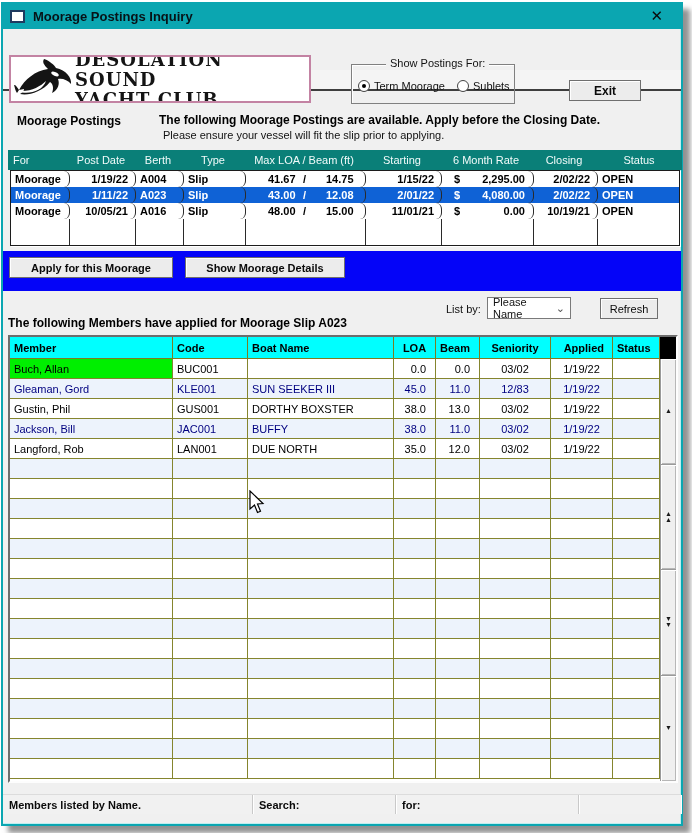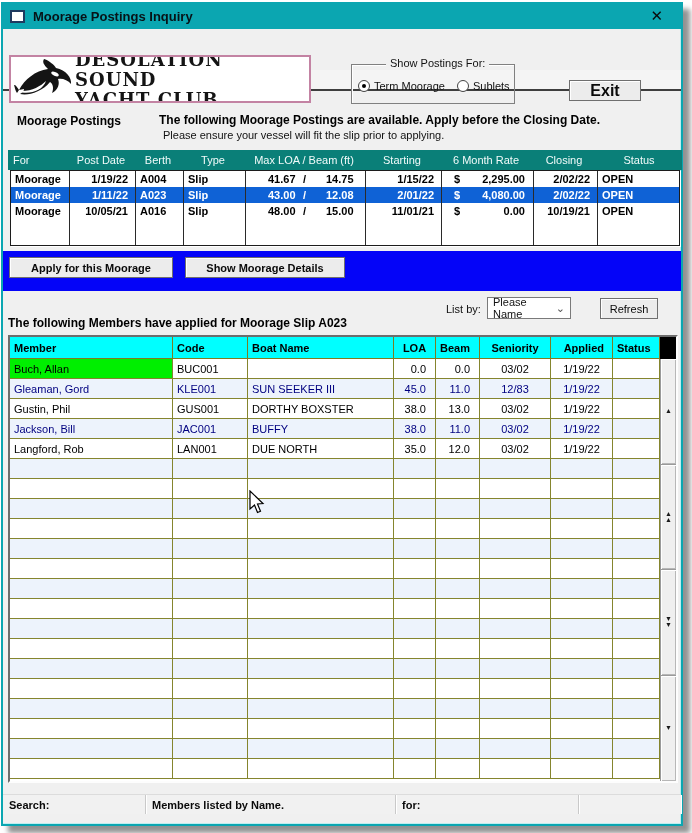--- a/index.html
+++ b/index.html
@@ -28,36 +28,36 @@
 
   
   .groupbox { position:absolute; left:348px; top:60px; width:164px; height:40px; border:1px solid #808080; box-shadow:1px 1px 0 #ffffff inset; }
   .group-legend { position:absolute; left:34px; top:-8px; background:#f0f0f0; padding:0 4px; font-size:11px; color:#111; }
   .radio-row { display:flex; align-items:center; height:100%; padding:4px 4px 0 6px; gap:12px; }
   .radio-opt { display:flex; align-items:center; gap:4px; font-size:11px; color:#111; white-space:nowrap; }
   .radio-circ { width:12px; height:12px; border-radius:50%; border:1px solid #444; background:#fff; position:relative; flex:0 0 auto; }
   .radio-opt.on .radio-circ::after { content:""; position:absolute; left:3px; top:3px; width:4px; height:4px; border-radius:50%; background:#000; }
 
   .btn { background:#ececec; border:1px solid #6f6f6f; box-shadow:inset 1px 1px 0 #ffffff; font-size:11px; font-weight:bold; color:#0a0a0a; display:flex; align-items:center; justify-content:center; }
-  .exit-btn { position:absolute; left:566px; top:76px; width:72px; height:21px; font-size:16px; }
+  .exit-btn { position:absolute; left:566px; top:76px; width:72px; height:21px; font-size:12px; }
 
   
   .lbl-moorage { position:absolute; left:14px; top:110px; font-size:12px; font-weight:bold; color:#000; }
   .lbl-line1 { position:absolute; left:156px; top:109px; font-size:12px; font-weight:bold; color:#000; }
   .lbl-line2 { position:absolute; left:160px; top:125px; font-size:11px; color:#111; }
 
   
   .pheader { position:absolute; left:5px; top:146px; width:674px; height:20px; background:#0a7f78; display:grid;
     grid-template-columns:60px 66px 48px 62px 120px 76px 92px 64px 1fr; align-items:center; }
   .pheader .h { font-size:11px; color:#f2fbfa; text-align:center; white-space:nowrap; overflow:hidden; }
   .pheader .h.left { text-align:left; padding-left:5px; }
   .pbody { position:absolute; left:7px; top:166px; width:670px; height:76px; background:#ffffff; border:1px solid #1c1c1c; box-shadow:1px 1px 0 #fff; overflow:hidden; }
   .prow { display:grid; grid-template-columns:59px 66px 48px 62px 120px 76px 92px 64px 1fr; height:16px; align-items:center; font-size:11px; font-weight:bold; color:#000; }
   .prow.sel { background:#0f62d6; color:#ffffff; }
-  .prow .c { height:100%; display:flex; align-items:center; border-right:1px solid #2a2a2a; overflow:hidden; white-space:nowrap; }
+  .prow .c { height:100%; display:flex; align-items:center; border-right:1px solid #2a2a2a; overflow:hidden; white-space:nowrap;border-radius:6px; }
   .prow .c:last-child { border-right:none; }
   .prow .c.l { padding-left:4px; }
   .prow .c.r { justify-content:flex-end; padding-right:7px; }
   .c.dims { justify-content:center; gap:0; }
   .dim-a { width:48px; text-align:right; } .dim-s { width:18px; text-align:center; } .dim-b { width:40px; text-align:right; margin-right:10px; }
   .c.rate .cur { margin-left:12px; } .c.rate .amt { margin-left:auto; margin-right:8px; }
   .pfill { display:grid; grid-template-columns:59px 66px 48px 62px 120px 76px 92px 64px 1fr; height:28px; }
   .pfill div { border-right:1px solid #2a2a2a; } .pfill div:last-child { border-right:none; }
 
   
@@ -482,22 +482,22 @@
             <span class="tri" id="tri-pgdn1">▼</span>
             <span class="tri" id="tri-pgdn2">▼</span>
           </div>
         <div class="sseg">
             <span class="tri" id="tri-dn">▼</span>
           </div>
       </div>
     </div>
 
     <div class="statusbar">
+      <div class="spanel sp1">Members listed by Name.</div>
       <div class="spanel sp2">Search:</div>
-      <div class="spanel sp1">Members listed by Name.</div>
       <div class="spanel sp3">for:</div>
       <div class="spanel sp4"></div>
     </div>
 
   </div>
 
   <svg class="cursor" viewBox="0 0 22 26">
     <path d="M4 1 L4 19 L8.5 15 L11.5 22.5 L14.5 21.2 L11.5 14 L17 13.5 Z" fill="#ffffff" stroke="#000000" stroke-width="1.2"></path>
   </svg>
 </div>

